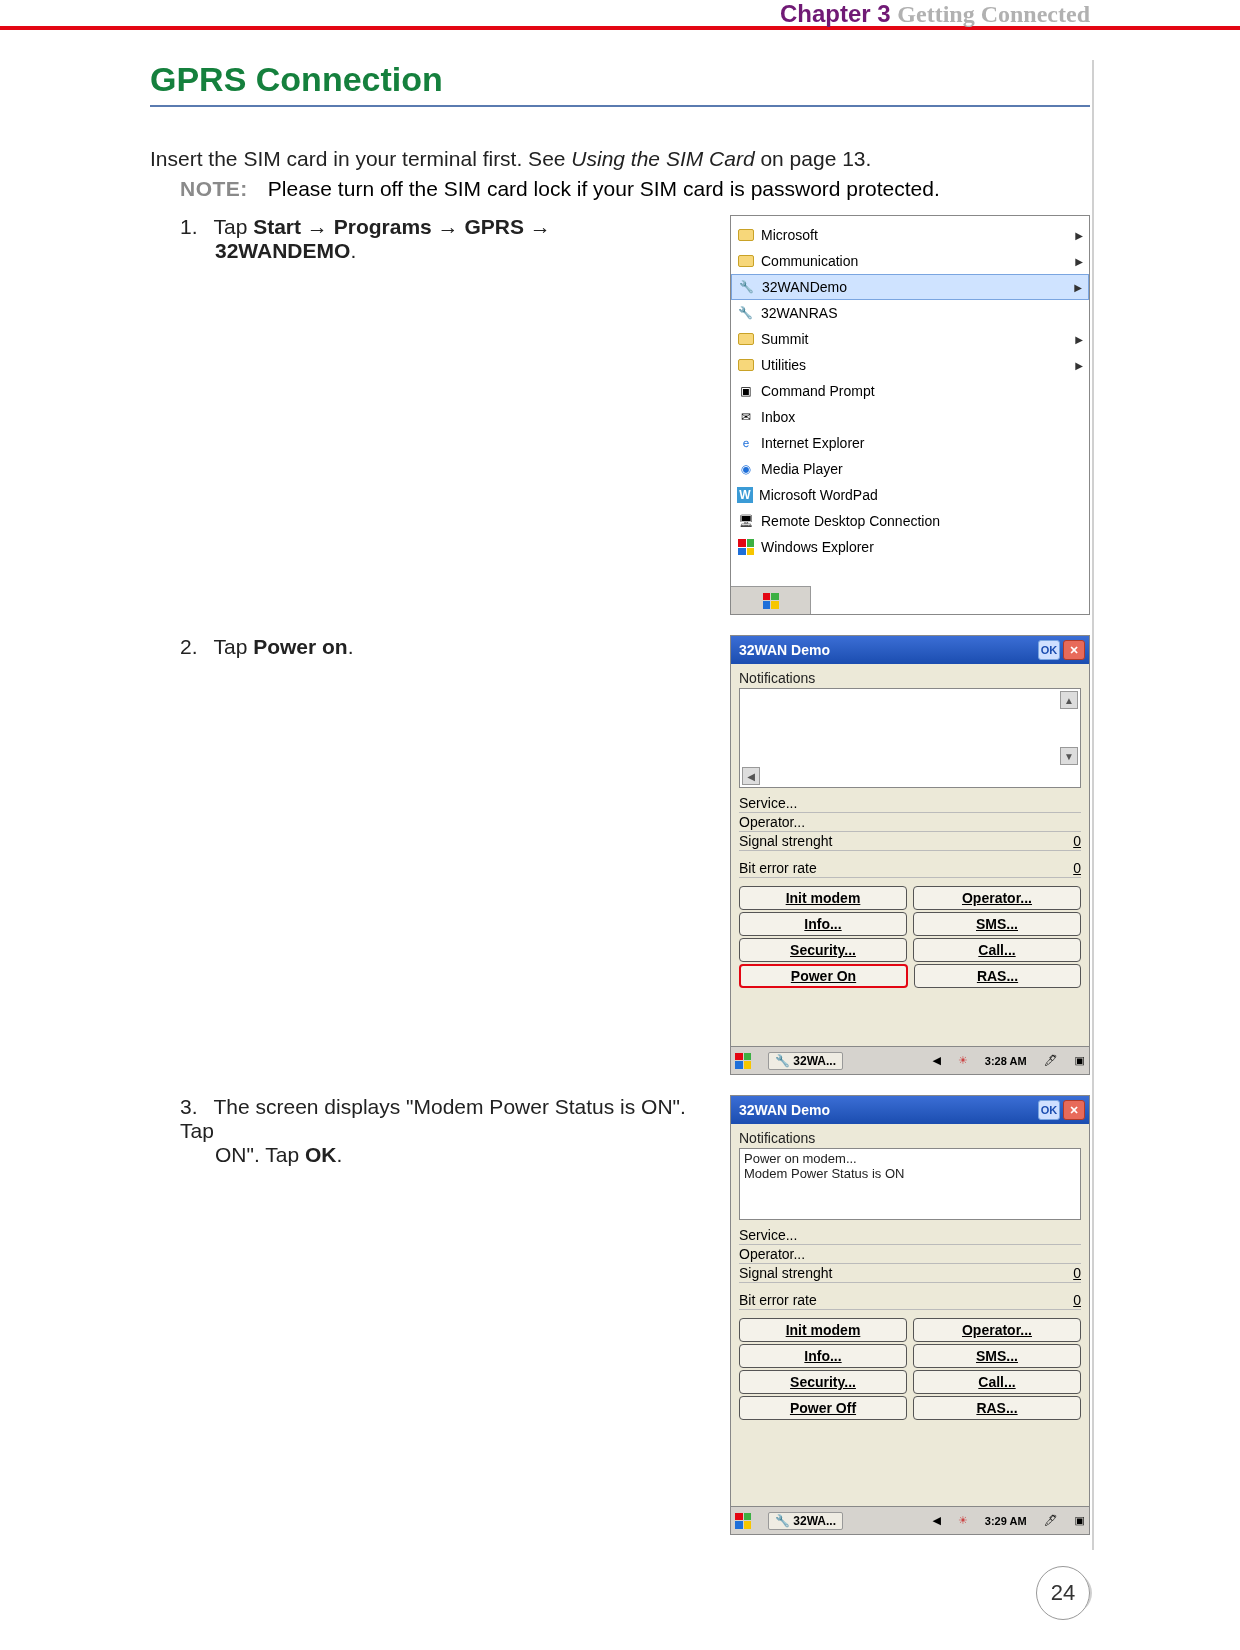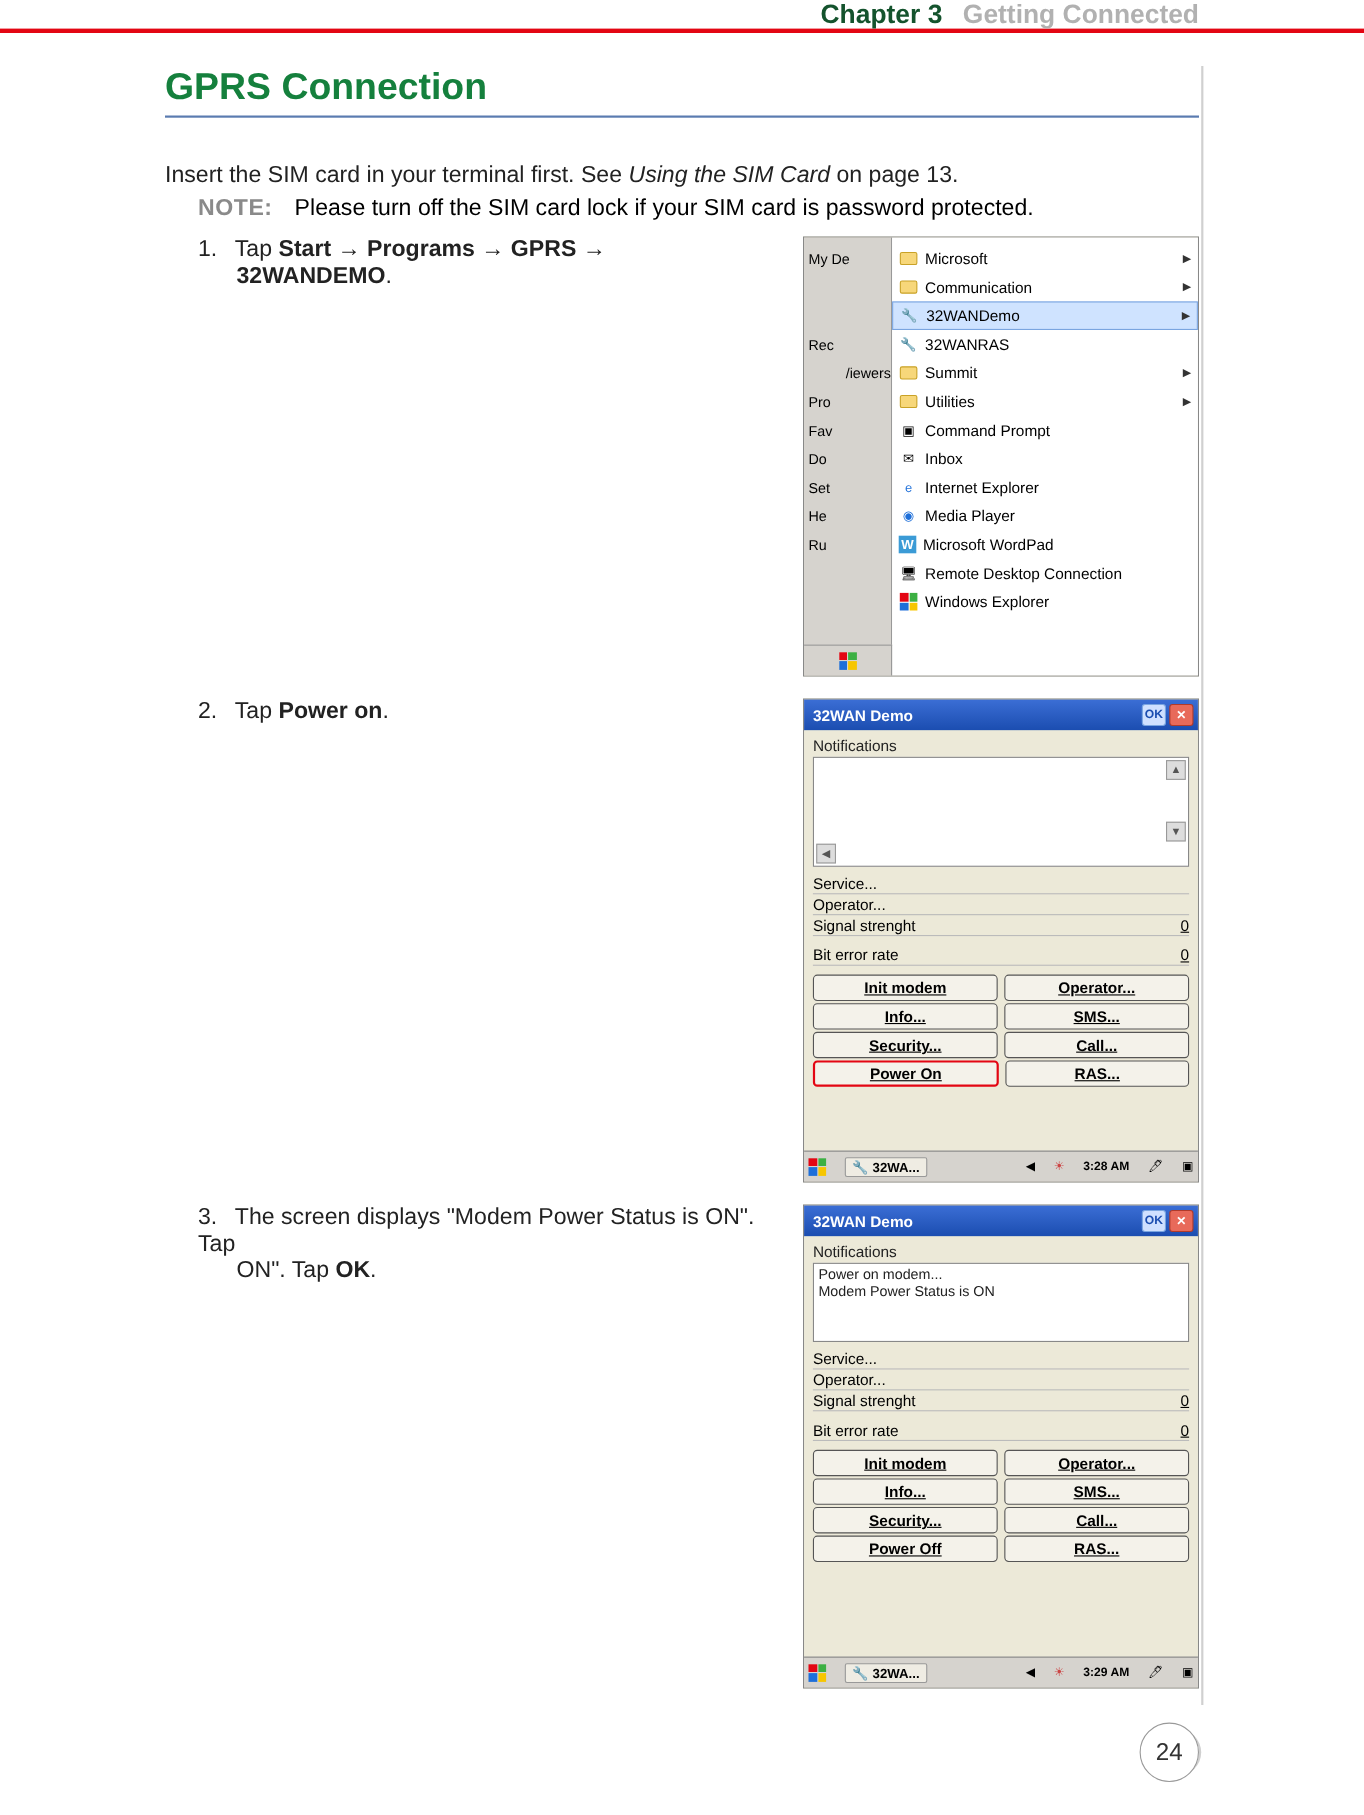--- a/index.html
+++ b/index.html
@@ -24,22 +24,22 @@
     height: 4px;
     background: #e30613;
   }
   .header-right {
     position: absolute;
     top: 0px;
     right: 150px;
     font-size: 24px;
     font-weight: bold;
   }
-  .header-red { color: #14532d; }
-  .header-gray { color: #b1b1b1; margin-left: 12px; }
+  .header-red { color: #701a75; }
+  .header-gray { color: #b1b1b1; margin-left: 0; font-family: Liberation Serif, serif; }
   .content {
     padding-top: 60px;
   }
   h1.section-title {
     color: #15803d;
     font-size: 34px;
     font-weight: bold;
     margin: 0 0 6px 0;
   }
   .title-underline {
@@ -251,37 +251,20 @@
       <span class="note-label">NOTE:</span><span>Please turn off the SIM card lock if your SIM card is password protected.</span>
     </p>
 
     <div class="step-row">
       <div class="step-text">
         <span class="num">1.</span>
         <span>Tap </span><b>Start</b><span class="arrow"> → </span><b>Programs</b><span class="arrow"> → </span><b>GPRS</b><span class="arrow"> → </span><br>
         &nbsp;&nbsp;&nbsp;&nbsp;&nbsp;&nbsp;<b>32WANDEMO</b><span>.</span>
       </div>
       <div class="shot shot1">
-        <div class="leftcol">
-          <div class="liconrow">My De</div>
-          <div class="liconrow"></div>
-          <div class="liconrow"></div>
-          <div class="liconrow">
-              <span>Rec</span>
-            </div>
-          <div class="liconrow" style="justify-content:flex-end">
-              <span>/iewers</span>
-            </div>
-          <div class="liconrow">Pro</div>
-          <div class="liconrow">Fav</div>
-          <div class="liconrow">Do</div>
-          <div class="liconrow">Set</div>
-          <div class="liconrow">He</div>
-          <div class="liconrow">Ru</div>
-        </div>
         <div class="rightcol">
           <div class="mitem">
               <span class="micon">
                 <span class="folder"></span>
               </span>
               <span>Microsoft</span>
               <span class="arrow-right">▶</span>
             </div>
           <div class="mitem">
               <span class="micon">

